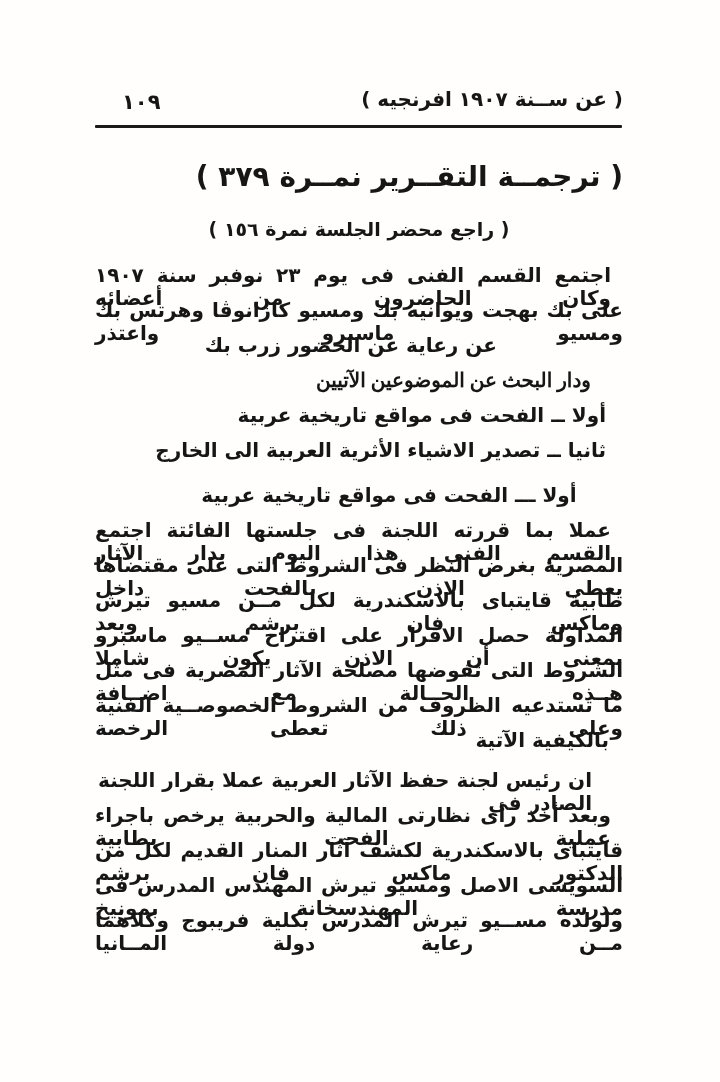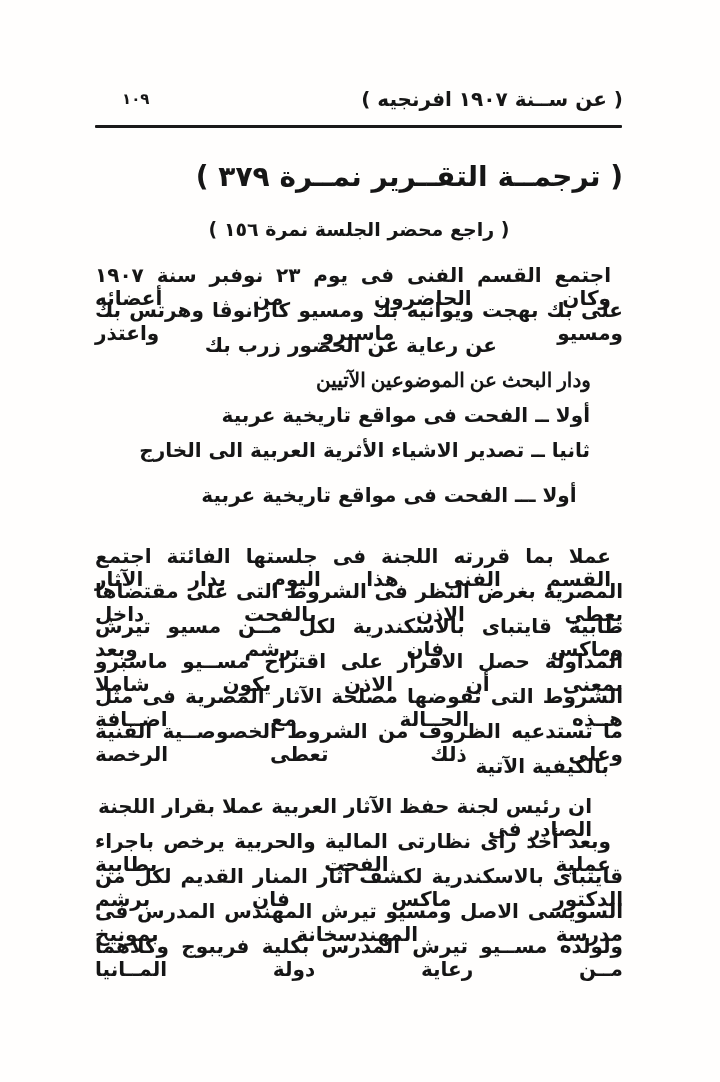--- a/index.html
+++ b/index.html
@@ -16,21 +16,21 @@
     font-family: "DejaVu Sans", sans-serif;
     font-weight: 700;
     direction: rtl;
     overflow: hidden;
   }
   
   .page-num {
     position: absolute;
     left: 122px;
     top: 90px;
-    font-size: 15px;
+    font-size: 21px;
     letter-spacing: 1px;
   }
   .running-title {
     position: absolute;
     left: 140px;
     top: 87px;
     width: 483px;
     text-align: right;
     font-size: 20px;
   }
@@ -75,25 +75,25 @@
     line-height: 23px;
     text-align: right;
   }
   .j {
     text-align: justify;
     text-align-last: justify;
   }
   .indent      { padding-right: 12px; }
   .short-p1    { margin-right: 126px; }
   .intro-line  { margin-right: 32px; font-family: Liberation Serif, serif; }
-  .list-item   { margin-right: 33px; }
+  .list-item   { margin-right: 17px; }
   .sec-heading {
     text-align: center;
     text-align-last: center;
-    margin: 10px 0 26px 60px;
+    margin: 10px 0 0 60px;
   }
   .p3-line     { margin-right: 31px; margin-top: 5px; }
   .p2-last     { margin-right: 14px; }
 </style>
 </head>
 <body>
 
 <div class="page">
 
   <span class="page-num">١٠٩</span>

